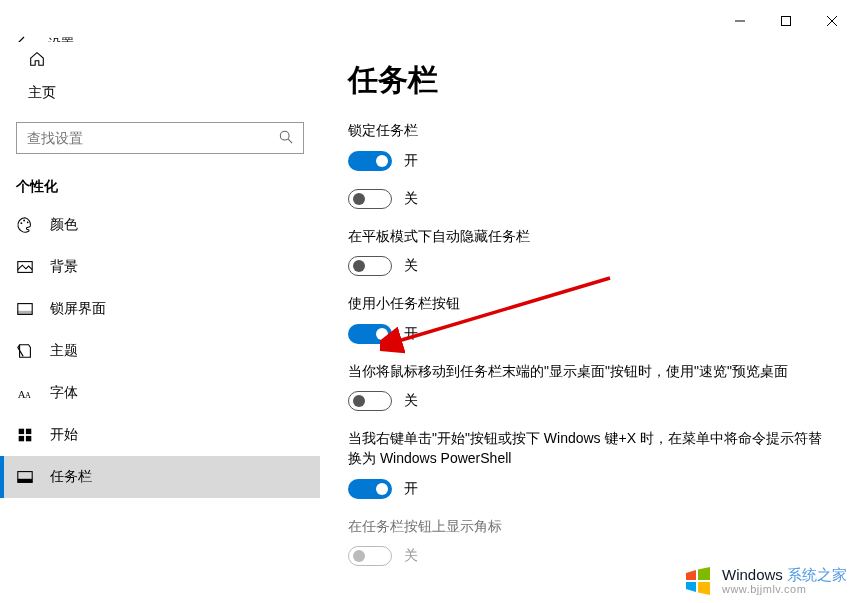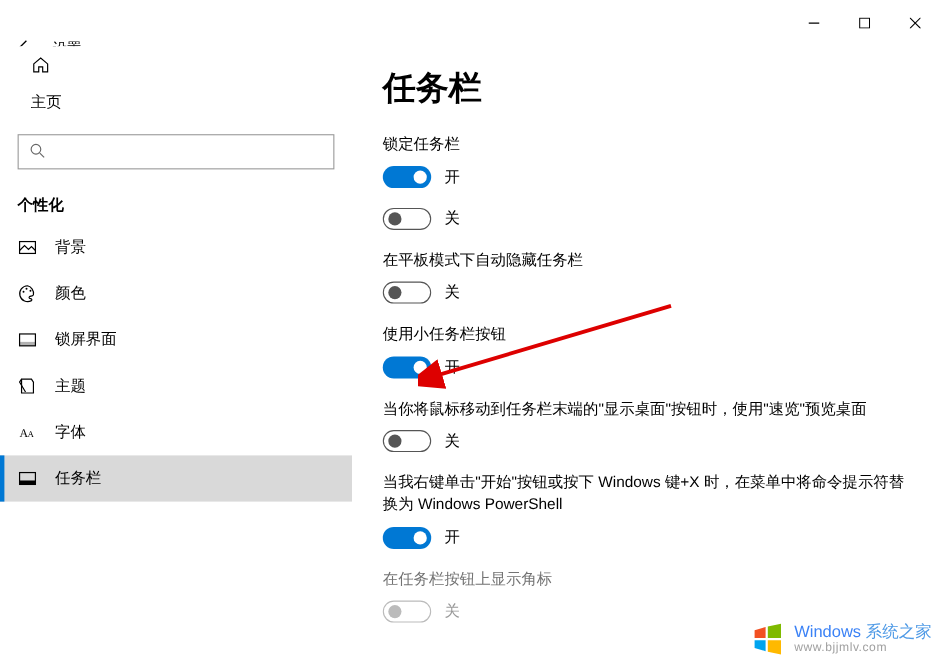--- a/index.html
+++ b/index.html
@@ -35,21 +35,21 @@
     .toggle .knob { width: 12px; height: 12px; border-radius: 50%; position: absolute; top: 50%; transform: translateY(-50%); }
     .toggle.on .knob { background: #fff; right: 4px; }
     .toggle.off .knob { background: #555; left: 4px; }
     .toggle.disabled .knob { background: #bbb; left: 4px; }
     .toggle-state { font-size: 14px; }
     .toggle-state.disabled { color: #999; }
     .arrow-annotation { position: absolute; top: 270px; left: 380px; pointer-events: none; z-index: 10; }
     .watermark { position: absolute; bottom: 4px; right: 8px; display: flex; align-items: center; gap: 6px; pointer-events: none; z-index: 20; }
     .watermark-text { display: flex; flex-direction: column; line-height: 1.1; }
     .watermark-cn { font-size: 15px; color: #4f9ae6; }
-    .watermark-cn .blue { color: #3b82f6; }
+    .watermark-cn .blue { color: #0f172a; }
     .watermark-url { font-size: 11px; color: #a0a0a0; letter-spacing: 0.5px; }
   </style>
 </head>
 <body>
 
 <div class="titlebar">
   <div class="titlebar-left">
     <div class="back-btn">
       <svg viewBox="0 0 16 16" width="16" height="16">
           <path d="M10 2 L4 8 L10 14" stroke="#000" stroke-width="1.2" fill="none"></path>
@@ -79,65 +79,75 @@
 
 <div class="main">
   <div class="sidebar">
     <div class="home-item">
       <svg viewBox="0 0 20 20">
           <path d="M3 9 L10 3 L17 9 V17 H12 V12 H8 V17 H3 Z" stroke="#000" stroke-width="1.2" fill="none"></path>
         </svg>
       <span>主页</span>
     </div>
     <div class="search-box">
+      <input type="text" placeholder="查找设置" style="">
       <span class="search-icon">
         <svg width="14" height="14" viewBox="0 0 16 16">
             <circle cx="6.5" cy="6.5" r="5" stroke="#666" stroke-width="1.2" fill="none"></circle>
             <line x1="10.5" y1="10.5" x2="15" y2="15" stroke="#666" stroke-width="1.2"></line>
           </svg>
       </span>
     </div>
     <div class="section-label">个性化</div>
 
     <div class="nav-item">
       <svg viewBox="0 0 20 20">
-          <rect x="2" y="4" width="16" height="12" stroke="#000" stroke-width="1.2" fill="none"></rect>
-          <path d="M2 13 L7 8 L11 12 L14 9 L18 13" stroke="#000" stroke-width="1.2" fill="none"></path>
-        </svg>
-      <span>背景</span>
-    </div>
-    <div class="nav-item">
-      <svg viewBox="0 0 20 20">
           <path d="M10 2 a8 8 0 1 0 4 15 c1-1 0-2-1-2 s-2-1-1-2 c1-1 3 0 4-2 a8 8 0 0 0-6-9z" stroke="#000" stroke-width="1.2" fill="none"></path>
           <circle cx="6" cy="8" r="1" fill="#000"></circle>
           <circle cx="9" cy="5" r="1" fill="#000"></circle>
           <circle cx="13" cy="7" r="1" fill="#000"></circle>
         </svg>
       <span>颜色</span>
     </div>
     <div class="nav-item">
       <svg viewBox="0 0 20 20">
           <rect x="2" y="4" width="16" height="12" stroke="#000" stroke-width="1.2" fill="none"></rect>
+          <path d="M2 13 L7 8 L11 12 L14 9 L18 13" stroke="#000" stroke-width="1.2" fill="none"></path>
+        </svg>
+      <span>背景</span>
+    </div>
+    <div class="nav-item">
+      <svg viewBox="0 0 20 20">
+          <rect x="2" y="4" width="16" height="12" stroke="#000" stroke-width="1.2" fill="none"></rect>
           <rect x="2" y="12" width="16" height="4" fill="#000" opacity="0.3"></rect>
         </svg>
       <span>锁屏界面</span>
     </div>
     <div class="nav-item">
       <svg viewBox="0 0 20 20">
           <path d="M4 3 H14 L16 6 V17 H4 Z" stroke="#000" stroke-width="1.2" fill="none"></path>
           <path d="M4 3 L2 6 L8 16" stroke="#000" stroke-width="1.2" fill="none"></path>
         </svg>
       <span>主题</span>
     </div>
     <div class="nav-item">
       <svg viewBox="0 0 20 20">
           <text x="2" y="15" font-size="12" font-family="serif">A</text>
           <text x="10" y="15" font-size="9" font-family="serif">A</text>
         </svg>
       <span>字体</span>
+    </div>
+    <div class="nav-item">
+      <svg viewBox="0 0 20 20">
+          <rect x="3" y="3" width="6" height="6" fill="#000"></rect>
+          <rect x="11" y="3" width="6" height="6" fill="#000"></rect>
+          <rect x="3" y="11" width="6" height="6" fill="#000"></rect>
+          <rect x="11" y="11" width="6" height="6" fill="#000"></rect>
+        </svg>
+      <span>开始</span>
     </div>
     <div class="nav-item selected">
       <svg viewBox="0 0 20 20">
           <rect x="2" y="4" width="16" height="12" stroke="#000" stroke-width="1.2" fill="none"></rect>
           <rect x="2" y="12" width="16" height="4" fill="#000"></rect>
         </svg>
       <span>任务栏</span>
     </div>
   </div>
 

